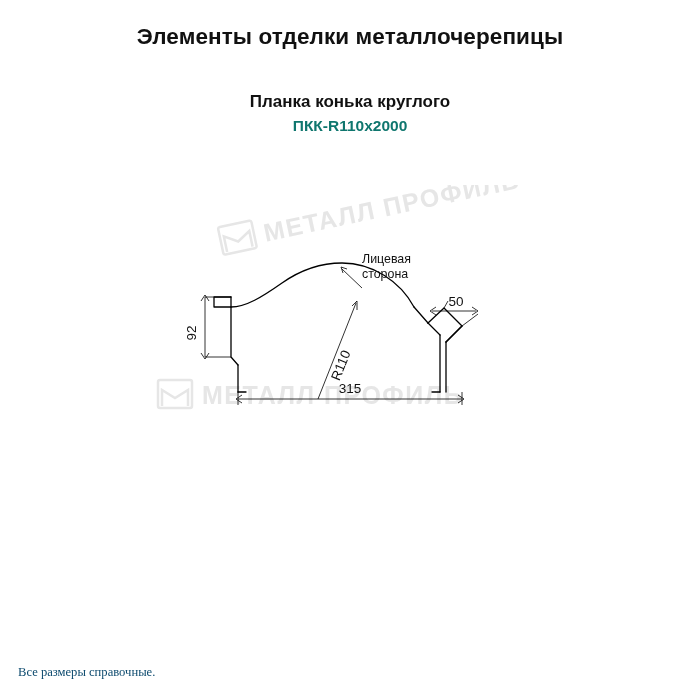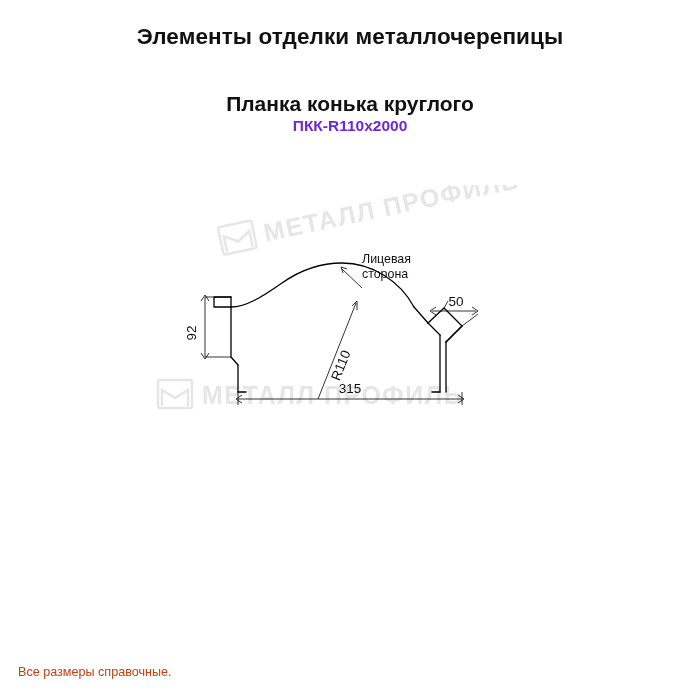--- a/index.html
+++ b/index.html
@@ -31,48 +31,49 @@
     font-weight: bold;
     letter-spacing: 0.1px;
     color: #111111;
   }
   .subtitle {
     position: absolute;
     top: 92px;
     left: 0;
     width: 700px;
     text-align: center;
-    font-size: 21px;
+    font-size: 17px;
     font-weight: bold;
     color: #111111;
   }
   .subtitle2 {
     position: absolute;
     top: 117px;
     left: 0;
     width: 700px;
     text-align: center;
     font-size: 15.5px;
     font-weight: bold;
-    color: #6d28d9;
+    color: #0f766e;
   }
   .drawing {
     position: absolute;
     top: 185px;
     left: 0;
     width: 700px;
     height: 260px;
   }
   .footer {
     position: absolute;
     left: 18px;
     bottom: 18px;
     font-size: 12.6px;
     line-height: 20px;
-    color: #c2410c;
+    color: #0c4a6e;
+    font-family: Liberation Serif, serif;
   }
   .footer div {
     white-space: nowrap;
   }
   svg { display: block; }
   .wm-text {
     font-family: "Liberation Sans", sans-serif;
     font-weight: bold;
     fill: #e6e6e6;
     font-size: 25px;

